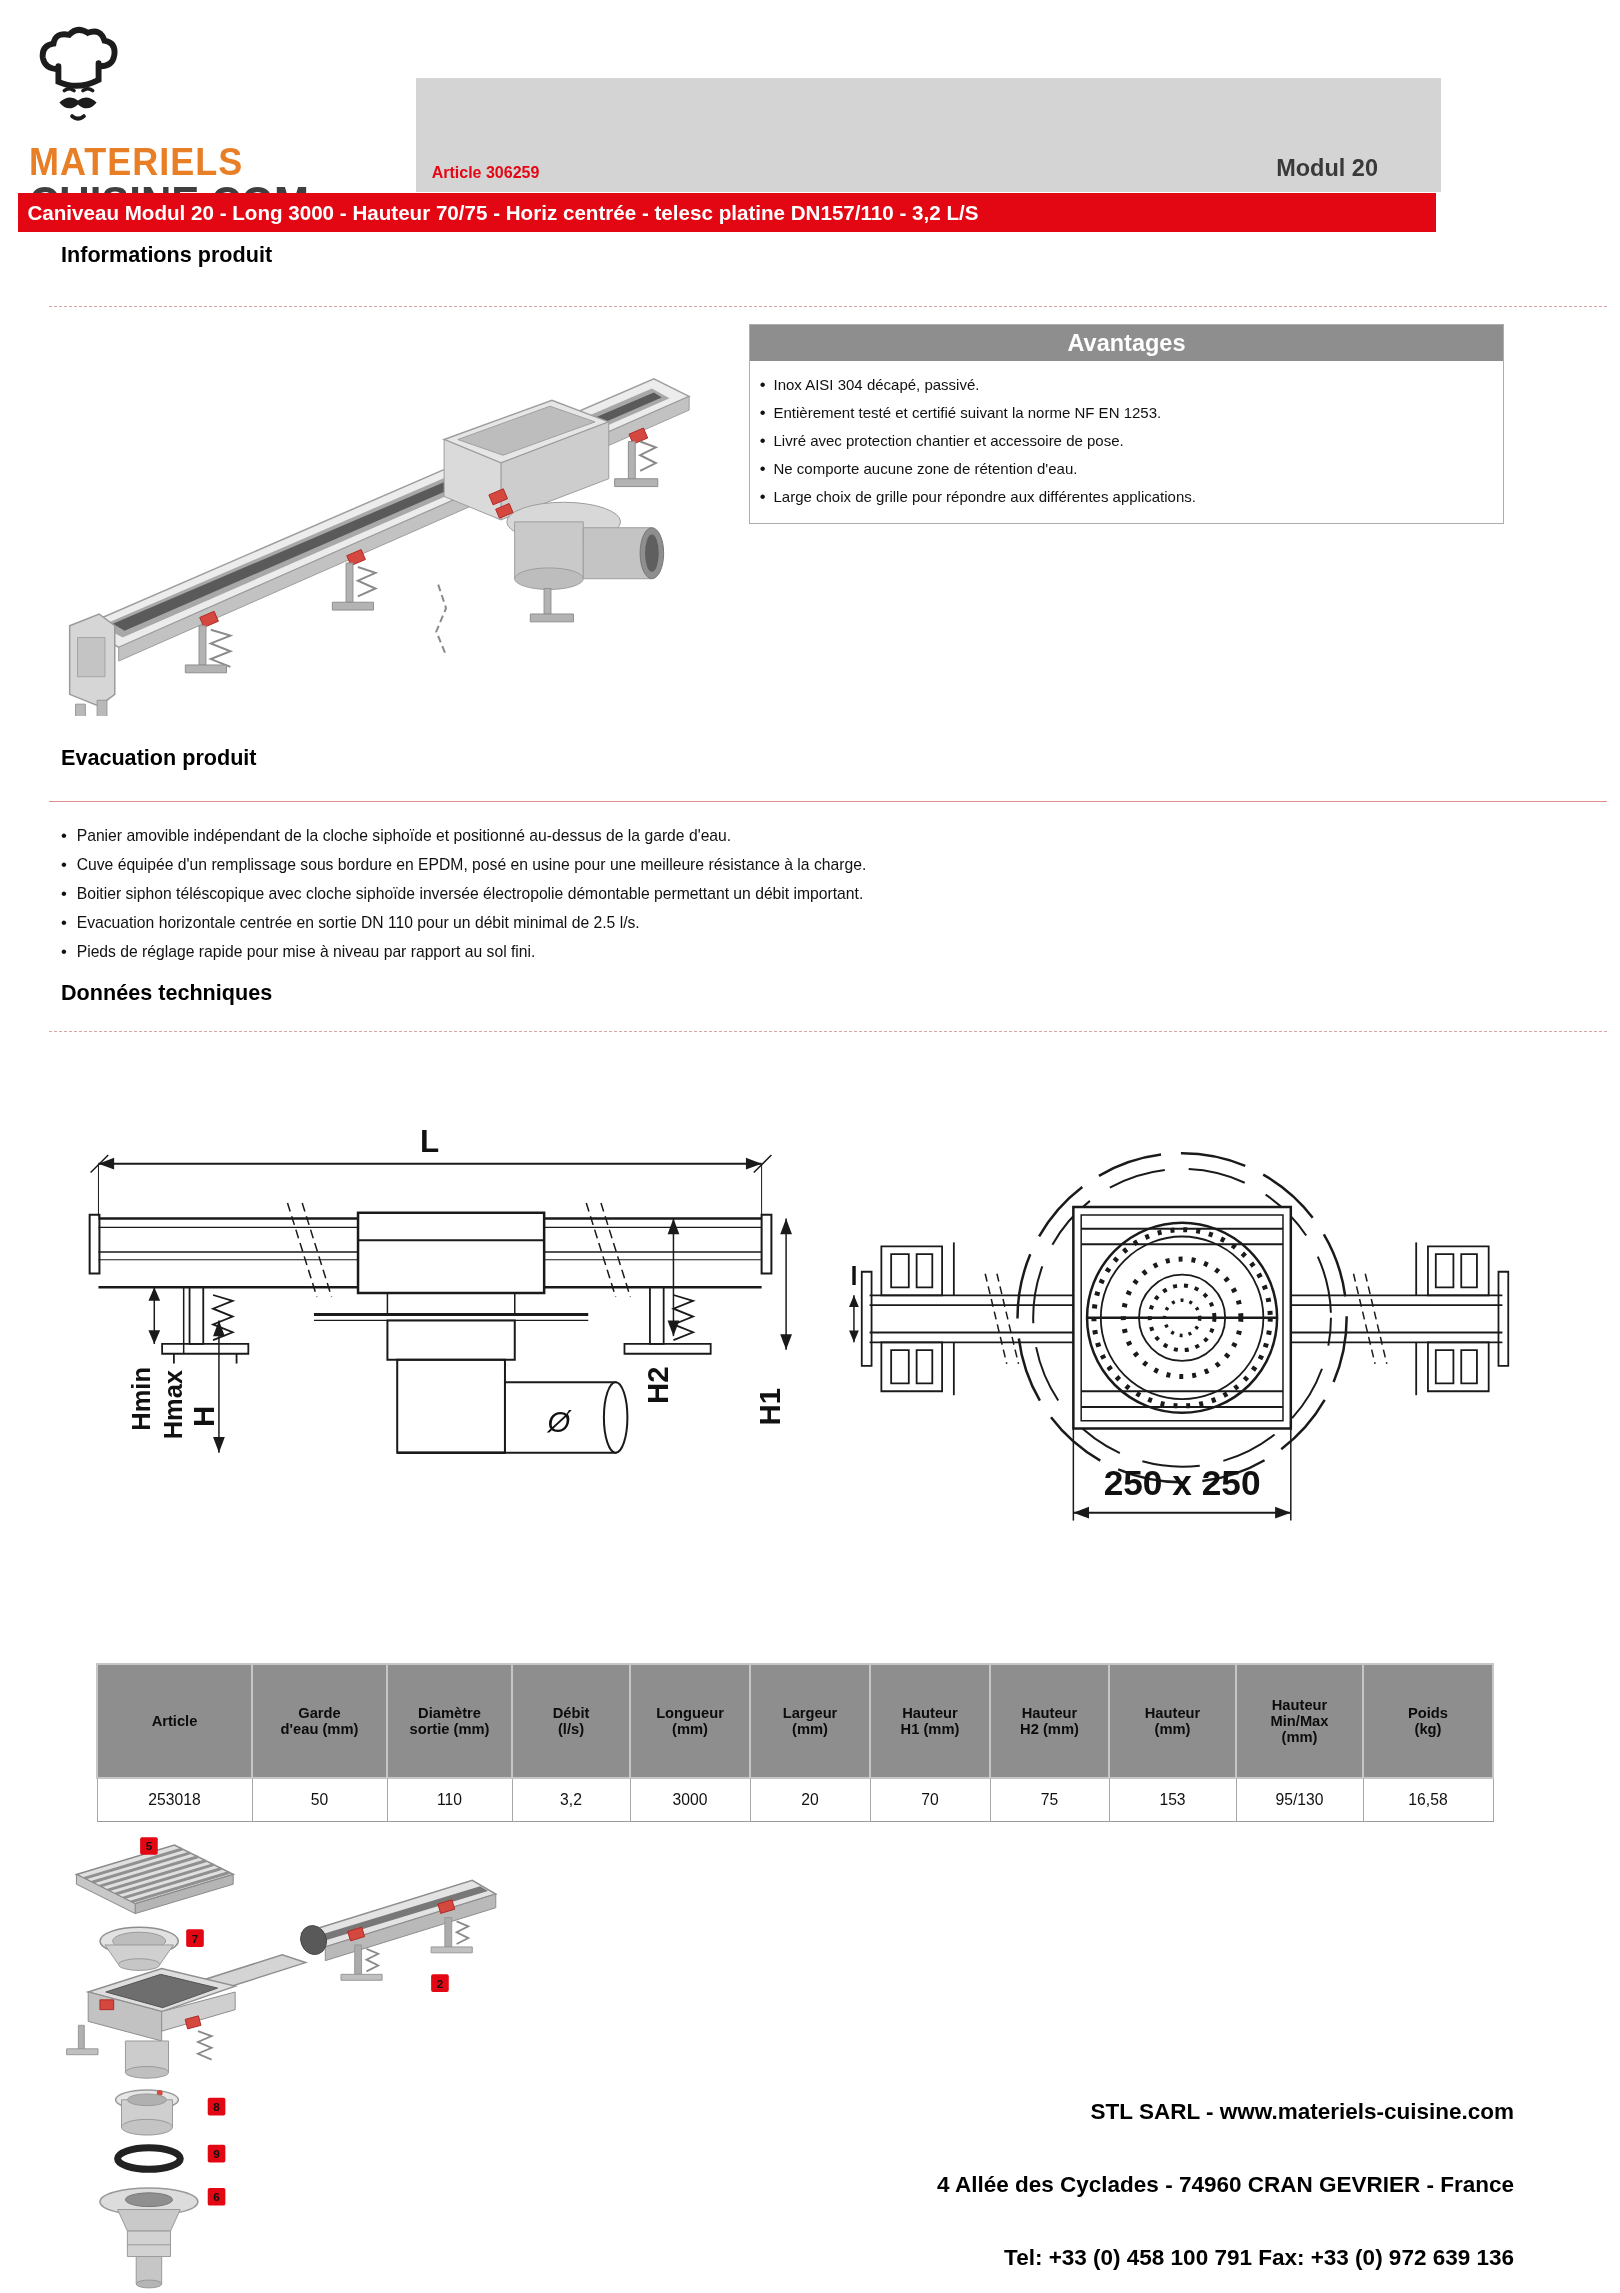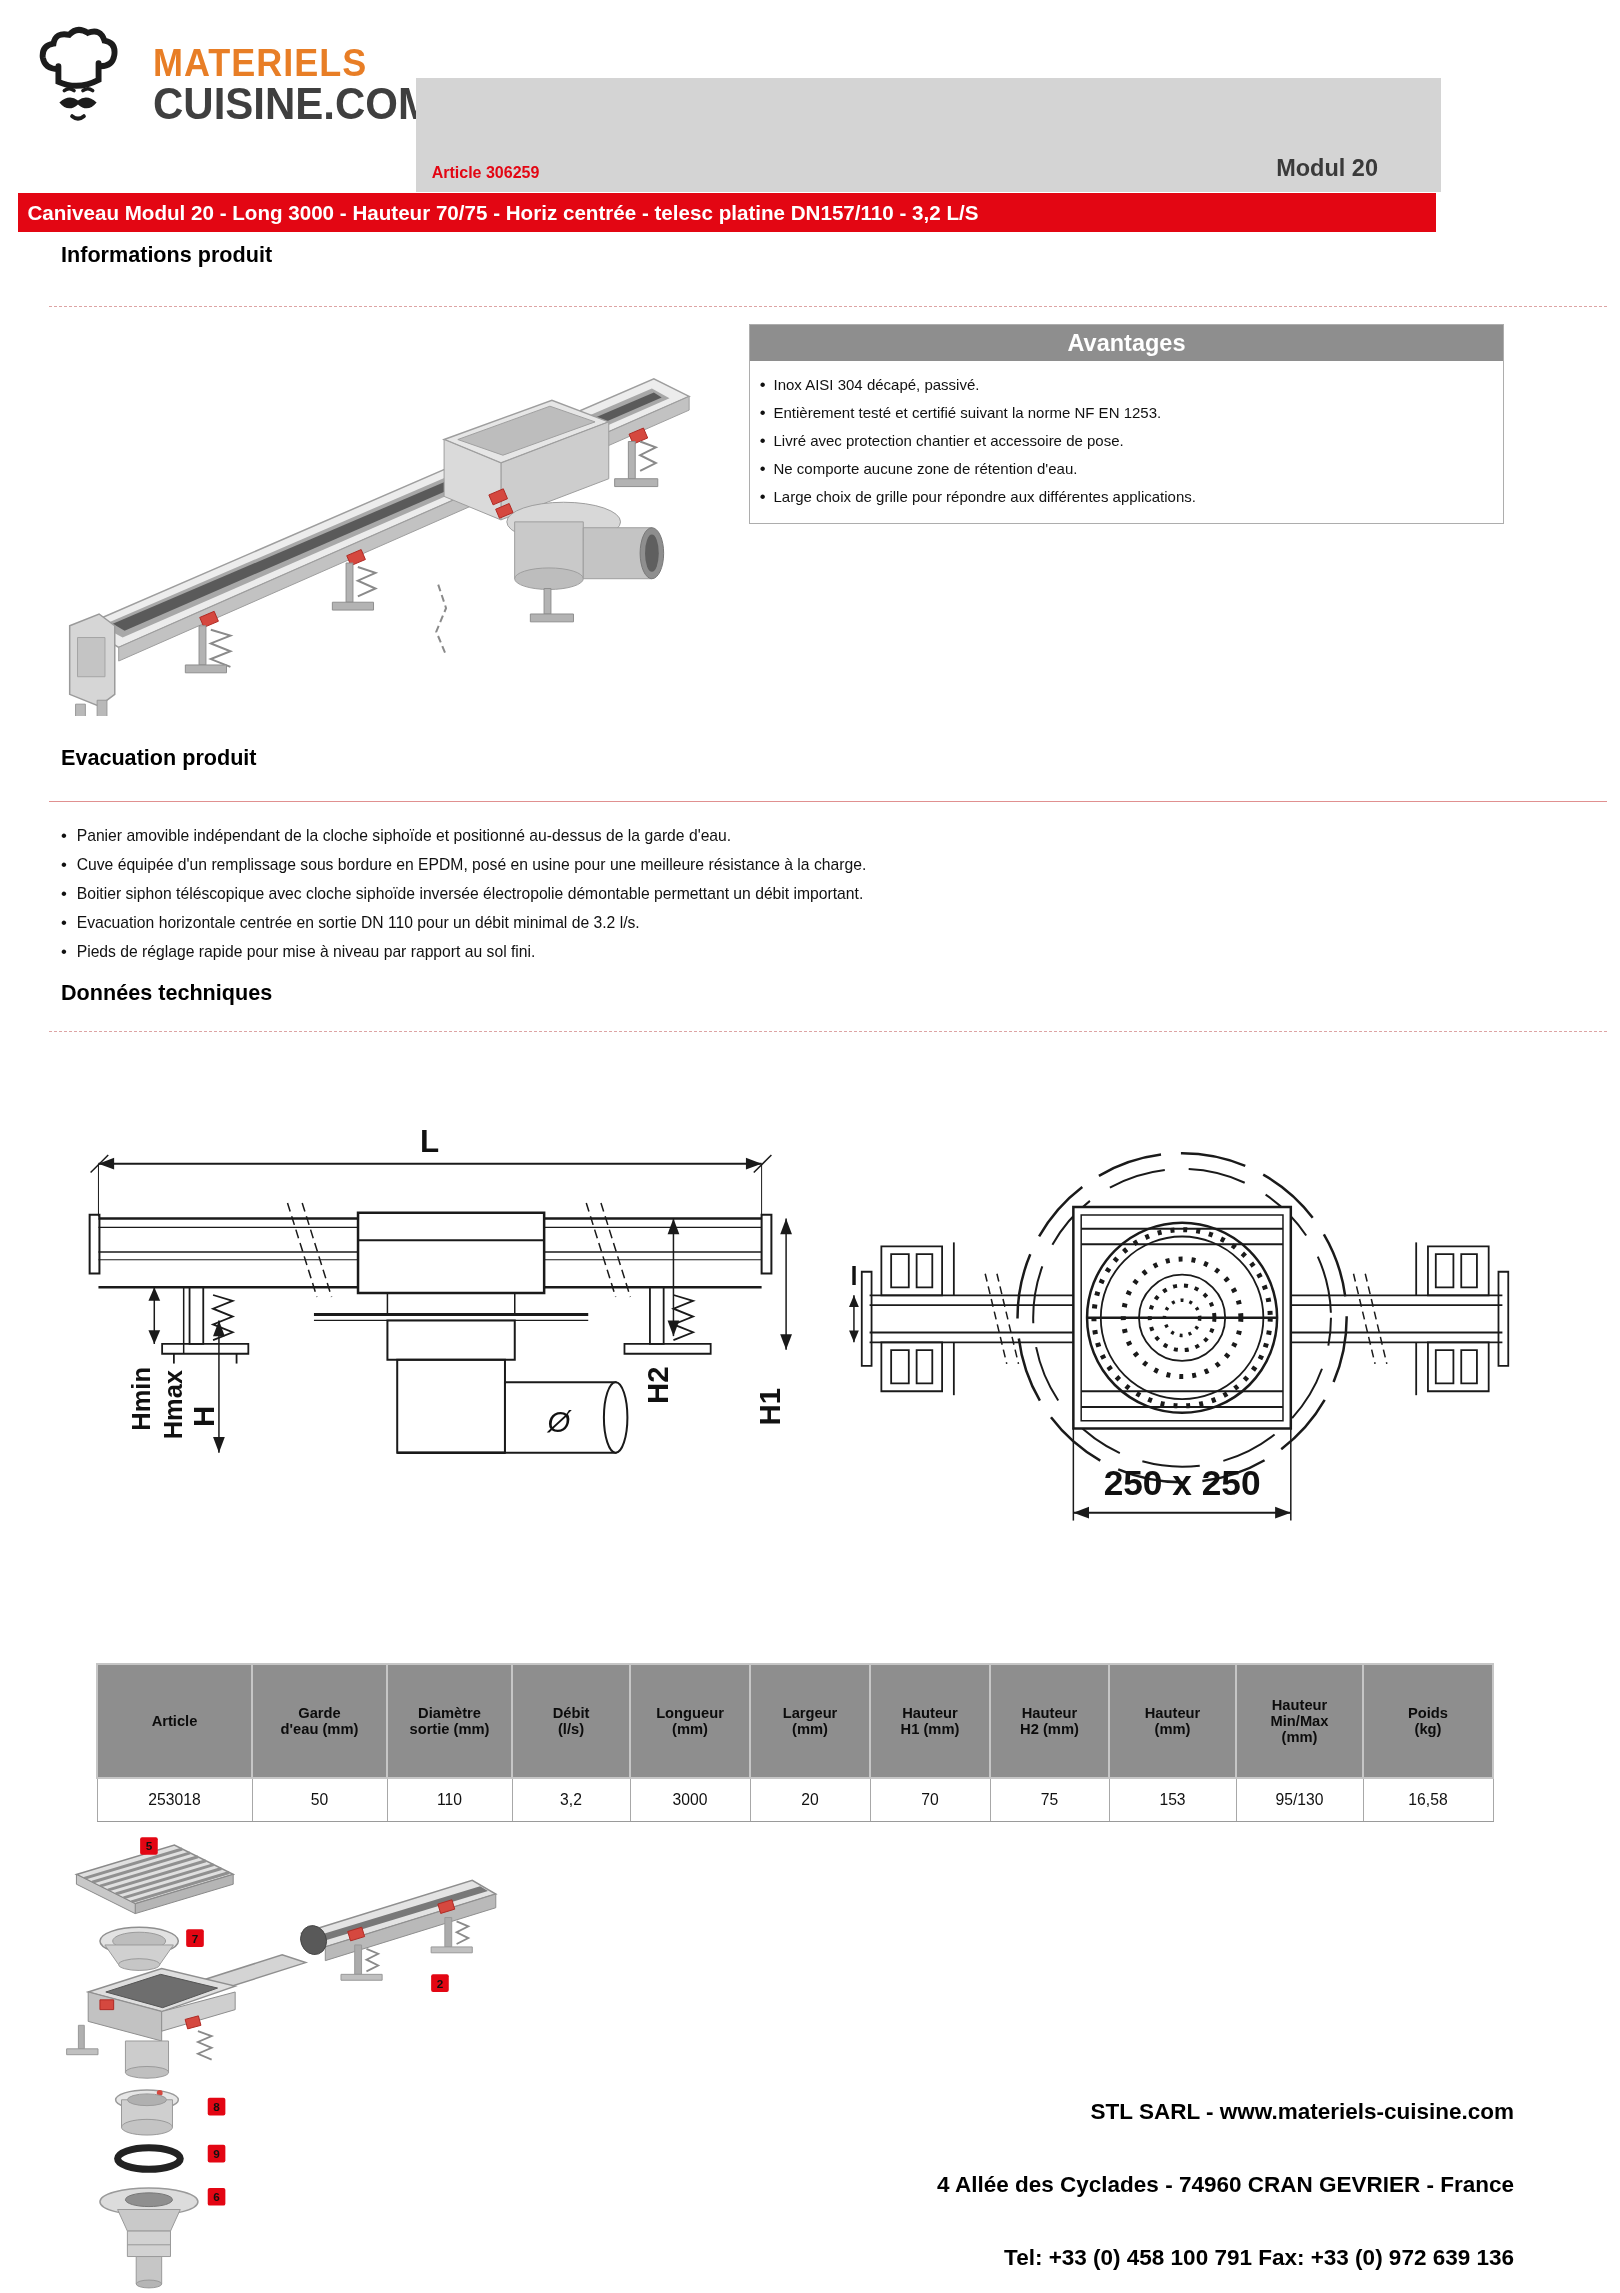--- a/index.html
+++ b/index.html
@@ -7,21 +7,21 @@
   body {
     position:relative;
     width:1620px; height:2294px;
     font-family:"Liberation Sans","DejaVu Sans",sans-serif;
     color:#111;
     overflow:hidden;
   }
   .abs { position:absolute; }
 
   
-  .logo { left:29px; top:25.5px; display:flex; align-items:flex-start; gap:26px; }
+  .logo { left:29px; top:25.5px; display:flex; align-items:flex-start; gap:1px;flex-direction:column; }
   .logo svg { width:98px; height:98px; }
   .logo-text { padding-top:17.6px; }
   .logo-l1 { font-size:36px; font-weight:bold; letter-spacing:1px; color:#e87e26; line-height:37px; transform:scaleY(1.08); transform-origin:left top;}
   .logo-l2 { font-size:42px; font-weight:bold; letter-spacing:0px; color:#3f3f3f; line-height:45px; transform:scaleY(1.05); transform-origin:left top;}
   .graybox { left:416px; top:78px; width:1025px; height:114px; background:#d4d4d4; }
   .graybox .article { position:absolute; left:15.7px; bottom:9.8px; color:#e30613; font-weight:bold; font-size:16px; }
   .graybox .model { position:absolute; right:63px; bottom:9.8px; color:#3a3a3a; font-weight:bold; font-size:23.5px; }
   .banner { left:17.6px; top:193px; width:1418px; height:39px; background:#e30613;
             color:#fff; font-weight:bold; font-size:20.6px; line-height:39px; padding-left:9.8px; white-space:nowrap; }
 
@@ -150,21 +150,21 @@
   </ul>
 </div>
 
 <div class="abs h-sec" style="left:61px; top:745px;">Evacuation produit</div>
 <div class="abs rule-solid" style="left:49px; top:801px; width:1558px;"></div>
 
 <ul class="abs desc">
   <li>Panier amovible indépendant de la cloche siphoïde et positionné au-dessus de la garde d'eau.</li>
   <li>Cuve équipée d'un remplissage sous bordure en EPDM, posé en usine pour une meilleure résistance à la charge.</li>
   <li>Boitier siphon téléscopique avec cloche siphoïde inversée électropolie démontable permettant un débit important.</li>
-  <li>Evacuation horizontale centrée en sortie DN 110 pour un débit minimal de 3.2 l/s.</li>
+  <li>Evacuation horizontale centrée en sortie DN 110 pour un débit minimal de 2.5 l/s.</li>
   <li>Pieds de réglage rapide pour mise à niveau par rapport au sol fini.</li>
 </ul>
 
 <div class="abs h-sec" style="left:61px; top:980px;">Données techniques</div>
 <div class="abs rule-dash" style="left:49px; top:1031px; width:1558px;"></div>
 
 <svg class="abs draw" style="left:64px; top:1103px;" width="735" height="431" viewBox="0 0 750 440" fill="none" stroke="#1a1a1a" stroke-width="2">
 
   <line x1="35" y1="62" x2="712" y2="62"></line>
   <polygon points="35,62 51,56 51,68" fill="#1a1a1a" stroke="none"></polygon>

